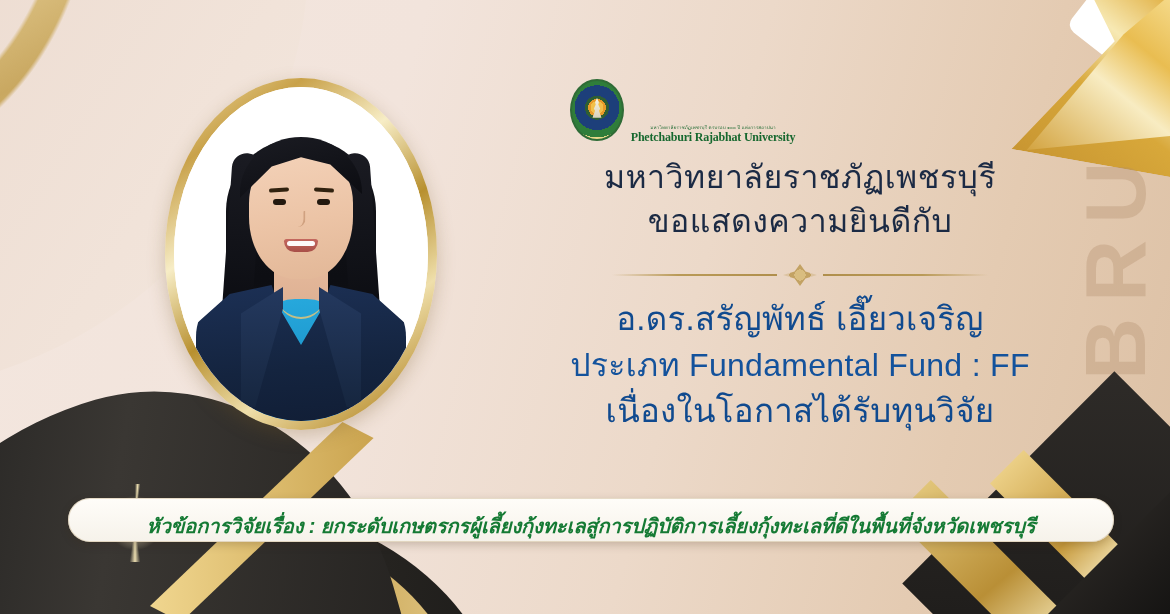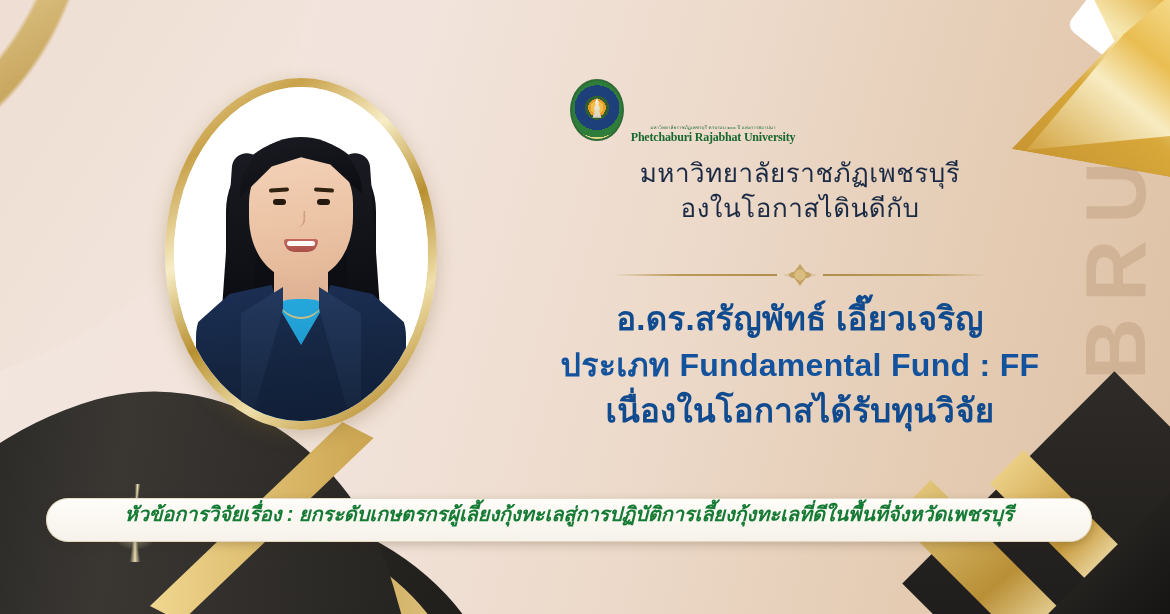--- a/index.html
+++ b/index.html
@@ -299,56 +299,56 @@
     background:#e8592b; left:27px; top:26px;
   }
   .sk-text {
     font-size:21px; font-weight:700; color:#e8592b; line-height:1;
     letter-spacing:.5px;
   }
 
   
   .head-block { position:absolute; left:470px; top:156px; width:660px; text-align:center; }
   .h-line {
-    font-size:26px; line-height:1.36; color:#1b2a44; font-weight:400;
+    font-size:32px; line-height:1.36; color:#1b2a44; font-weight:400;
     letter-spacing:.5px;
   }
   .divider {
     position:absolute; left:470px; top:262px; width:660px; height:26px;
     display:flex; align-items:center; justify-content:center; gap:0;
   }
   .div-rule {
     flex:1; height:2px; max-width:165px;
     background:linear-gradient(90deg,rgba(186,152,86,0),#b99a57 40%,#b08f4c 100%);
   }
   .div-rule.right { background:linear-gradient(270deg,rgba(186,152,86,0),#b99a57 40%,#b08f4c 100%); }
   .div-gem {
     width:34px; height:22px; margin:0 6px; position:relative;
     background:radial-gradient(circle at 50% 50%, #d9bd80 0 28%, #c3a263 28% 52%, rgba(195,162,99,.35) 52% 100%);
     clip-path:polygon(50% 0,66% 34%,100% 50%,66% 66%,50% 100%,34% 66%,0 50%,34% 34%);
   }
 
   .name-block { position:absolute; left:470px; top:296px; width:660px; text-align:center; }
   .n-line {
-    font-size:33px; line-height:1.42; font-weight:700; color:#104a8f;
+    font-size:33px; line-height:1.42; font-weight:400; color:#104a8f;
     letter-spacing:.3px;
   }
   .n-line.ff { font-size:32px; color:#13529c; }
   .year-line {
     position:absolute; left:470px; top:440px; width:660px; text-align:center;
     font-size:28px; font-weight:700; color:#2a2f3e; letter-spacing:.3px;
   }
 
   
   .pill {
-    position:absolute; left:46px; top:498px; width:1046px; height:44px;
+    position:absolute; left:68px; top:498px; width:1046px; height:44px;
     background:linear-gradient(180deg,#fffdf9,#f6f2ea);
     border-radius:24px;
     box-shadow:0 3px 9px rgba(60,40,20,.22), inset 0 0 0 1px rgba(205,185,150,.5);
-    display:flex; align-items:flex-start; justify-content:center; padding:0 18px;
+    display:flex; align-items:flex-end; justify-content:center; padding:0 18px;
   }
   .pill-text {
     font-size:20px; font-weight:700; font-style:italic; color:#157a34;
     white-space:nowrap; letter-spacing:-.1px;
   }
 </style>
 </head>
 <body>
 
 <div id="banner">
@@ -413,21 +413,21 @@
       <div class="uni-caption">
         <span class="th">มหาวิทยาลัยราชภัฏเพชรบุรี ครบรอบ ๑๐๐ ปี แห่งการสถาปนา</span>
         <span class="en">Phetchaburi Rajabhat University</span>
       </div>
     </div>
 
   </div>
 
   <div class="head-block">
     <div class="h-line">มหาวิทยาลัยราชภัฏเพชรบุรี</div>
-    <div class="h-line">องในโอกาสไดินดีกับ</div>
+    <div class="h-line">ขอแสดงความยินดีกับ</div>
   </div>
 
   <div class="divider">
     <div class="div-rule"></div>
     <div class="div-gem"></div>
     <div class="div-rule right"></div>
   </div>
 
   <div class="name-block">
     <div class="n-line">อ.ดร.สรัญพัทธ์ เอี๊ยวเจริญ</div>

